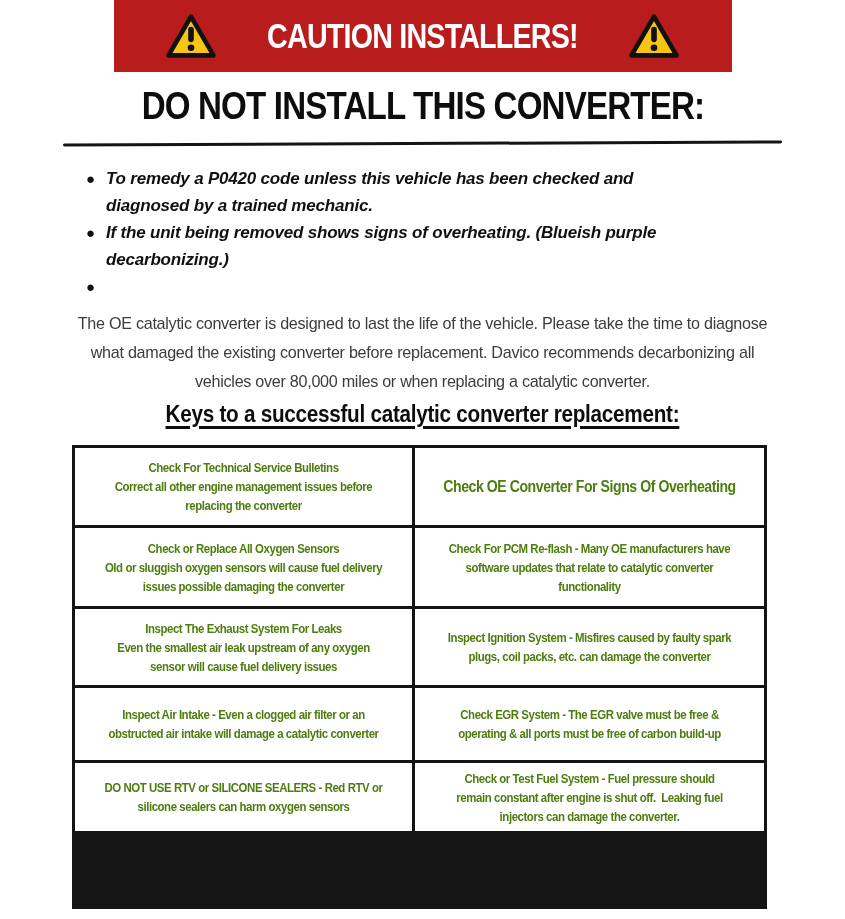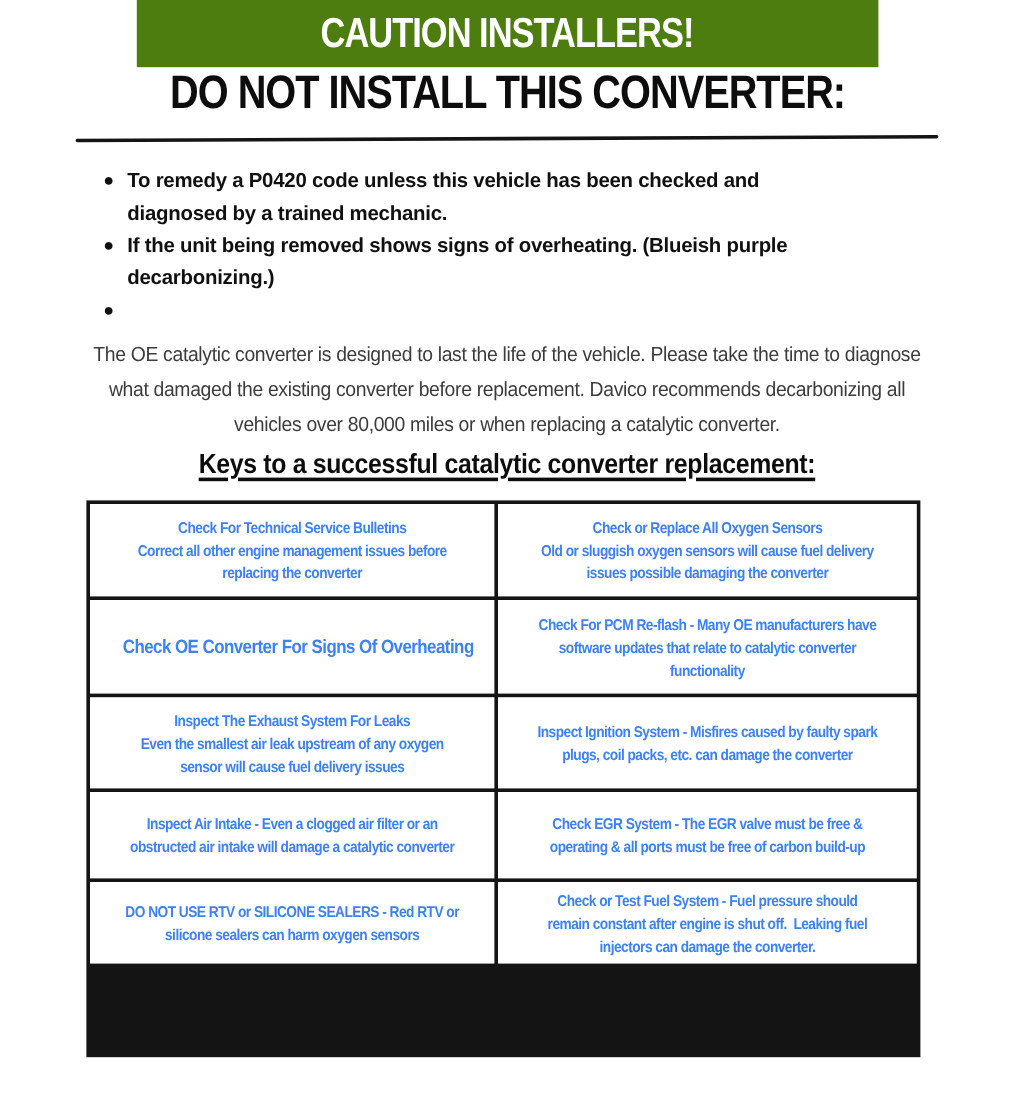--- a/index.html
+++ b/index.html
@@ -6,38 +6,38 @@
   html, body { background: #ffffff; }
   body { font-family: "Liberation Sans", "DejaVu Sans", sans-serif; }
   .sheet {
     position: relative;
     width: 845px; height: 919px;
     background: #ffffff;
     overflow: hidden;
   }
   
   .banner {
-    width: 618px; height: 56px;
+    width: 618px; height: 72px;
     margin: 0 auto;
-    background: #4d7c0f;
+    background: #b91c1c;
     display: flex; align-items: center; justify-content: center;
     gap: 16px;
-    flex-direction: column;
   }
   .warn-svg { width: 52px; height: 46px; display: block; }
   .banner-label {
     color: #ffffff;
     font-size: 35px; font-weight: 700;
     letter-spacing: -1px;
     display: inline-block;
     transform: scaleX(0.82);
     white-space: pre;
   }
   
   .headline {
+    margin-top: 12px;
     text-align: center;
     color: #0d0d0d;
   }
   .headline span {
     display: inline-block;
     font-size: 39px; font-weight: 700;
     letter-spacing: -1px;
     transform: scaleX(0.85);
     white-space: pre;
   }
@@ -64,20 +64,21 @@
     line-height: 27px;
   }
   .bullet-dot {
     font-size: 15px;
     line-height: 27px;
     flex: 0 0 auto;
   }
   .bullet-text {
     white-space: pre;
     letter-spacing: -0.2px;
+    font-style: italic;
   }
   
   .intro {
     margin-top: 9px;
     text-align: center;
     color: #3c3c3c;
     font-size: 17px;
     line-height: 29px;
     letter-spacing: -0.3px;
     white-space: pre;
@@ -110,21 +111,21 @@
     padding: 3px;
     background: #141414;
   }
   .cell {
     background: #ffffff;
     display: flex;
     align-items: center;
     justify-content: flex-end;
     text-align: center;
     padding: 2px 8px;
-    color: #3b82f6;
+    color: #4d7c0f;
     overflow: visible;
   }
   .cell span {
     display: block;
     width: 100%;
     font-weight: 700;
     font-size: 13px;
     line-height: 19px;
     letter-spacing: -0.5px;
     white-space: pre;
@@ -183,29 +184,29 @@
   <div class="keys-heading">
     <span>Keys to a successful catalytic converter replacement:</span>
   </div>
 
   <div class="keys-table">
     <div class="cell">
         <span>Check For Technical Service Bulletins
 Correct all other engine management issues before
 replacing the converter</span>
       </div>
+    <div class="cell big">
+        <span>Check OE Converter For Signs Of Overheating</span>
+      </div>
+
     <div class="cell">
         <span>Check or Replace All Oxygen Sensors
 Old or sluggish oxygen sensors will cause fuel delivery
 issues possible damaging the converter</span>
       </div>
-
-    <div class="cell big">
-        <span>Check OE Converter For Signs Of Overheating</span>
-      </div>
     <div class="cell">
         <span>Check For PCM Re-flash - Many OE manufacturers have
 software updates that relate to catalytic converter
 functionality</span>
       </div>
 
     <div class="cell">
         <span>Inspect The Exhaust System For Leaks
 Even the smallest air leak upstream of any oxygen
 sensor will cause fuel delivery issues</span>

